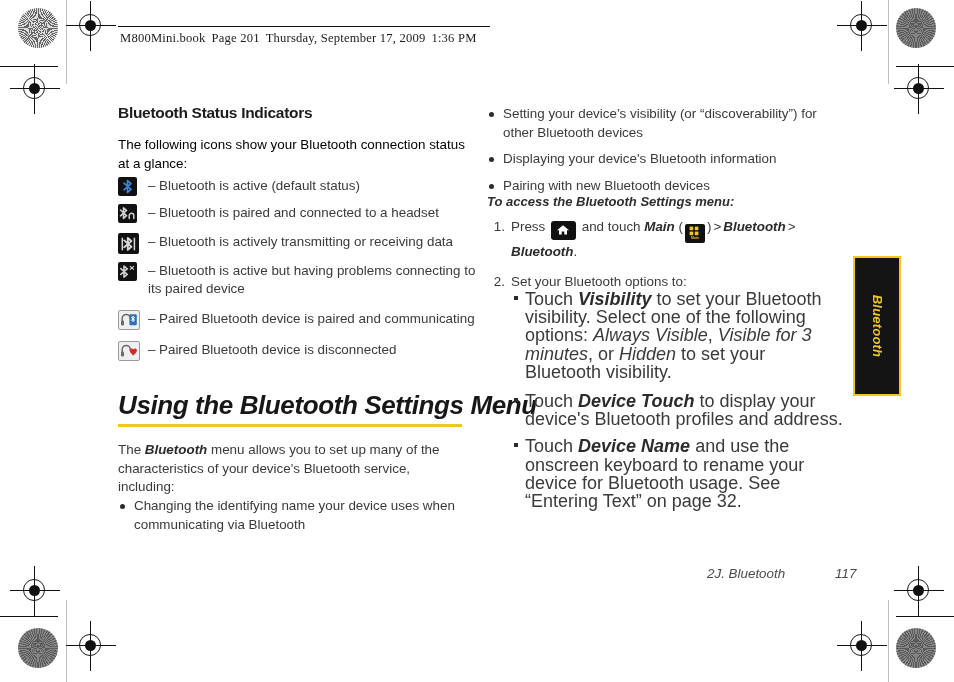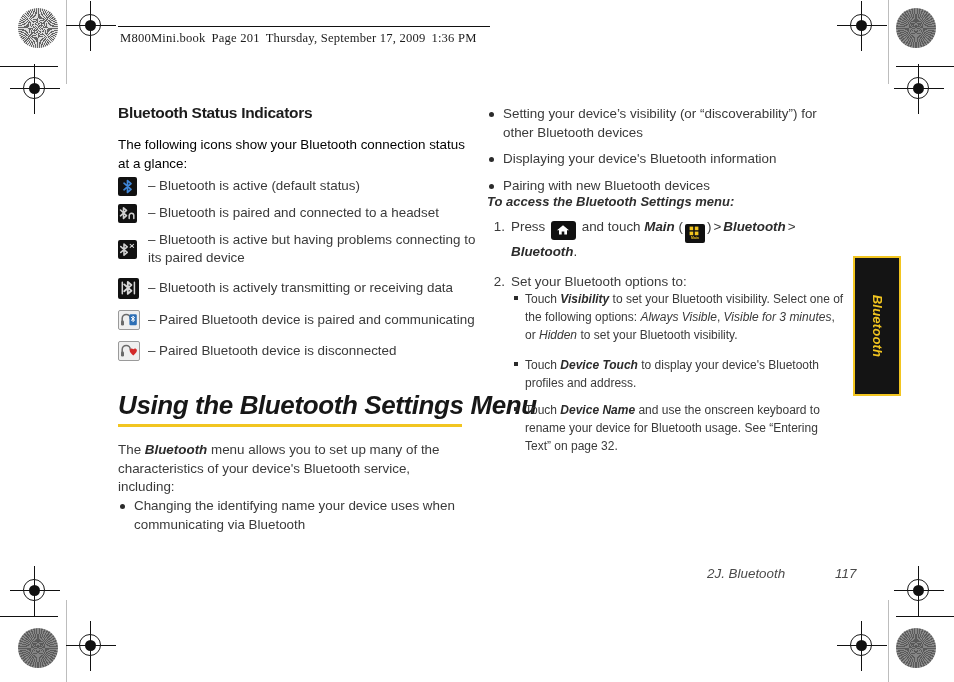--- a/index.html
+++ b/index.html
@@ -56,21 +56,21 @@
     position:absolute;left:118px;top:104px;margin:0;
     font-size:15.5px;font-weight:700;color:#1c1c1c;letter-spacing:-.3px;
   }
   p.intro{
     position:absolute;left:118px;top:136px;margin:0;width:352px;
     font-size:13.4px;line-height:18.6px;color:#000000;
   }
 
   
   .icon-list{position:absolute;left:118px;top:176px;width:362px;}
-  .icon-row{display:flex;align-items:center;margin-bottom:7px;}
+  .icon-row{display:flex;align-items:flex-start;margin-bottom:7px;}
   .icon-cell{width:30px;flex:0 0 30px;display:flex;justify-content:flex-start;padding-top:1px;}
   .icon-desc{
     font-size:13.4px;line-height:18.4px;color:#3a3a3a;padding-top:1px;
   }
   .icon-desc .dash{display:inline-block;width:11px;}
 
   
   .sbox{
     width:19px;height:19px;background:#111;border-radius:2px;
     display:flex;align-items:center;justify-content:center;position:relative;
@@ -141,21 +141,21 @@
   }
   .main-ico .mlabel{
     font-size:3.4px;color:#f2c520;line-height:3.6px;margin-top:.5px;
     font-weight:700;
   }
   .gt{display:inline-block;padding:0 2px;font-style:normal;}
 
   ul.squares{margin:7px 0 0 0;padding:0;list-style:none;}
   ul.squares li{
     position:relative;padding-left:11px;margin-bottom:9px;
-    font-size:12px;line-height:18.2px;color:#3a3a3a;
+    font-size:18px;line-height:18.2px;color:#3a3a3a;
   }
   ul.squares li:before{
     content:"";position:absolute;left:0;top:6px;
     width:4px;height:4px;background:#2b2b2b;
   }
   .sub-list{position:absolute;left:514px;top:283px;width:332px;}
 
   i.em{font-style:italic;font-weight:700;color:#2b2b2b;}
   i.emn{font-style:italic;font-weight:400;color:#3a3a3a;}
 
@@ -273,42 +273,42 @@
         <div class="sbox">
           <svg width="17" height="15" viewBox="0 0 17 15" aria-hidden="true">
             <path d="M1.5 4.0 L7.5 9.6 L4.5 12.4 L4.5 1.8 L7.5 4.4 L1.5 9.8" fill="none" stroke="#cfcfcf" stroke-width="1.6" stroke-linecap="round" stroke-linejoin="round"></path>
             <path d="M10.2 12.6 L10.2 9.6 a2.3 2.3 0 0 1 4.6 0 L14.8 12.6" fill="none" stroke="#cfcfcf" stroke-width="1.5" stroke-linecap="round"></path>
           </svg>
         </div>
       </div>
       <div class="icon-desc"><span class="dash">–</span><span>Bluetooth is paired and connected to a headset</span></div>
     </div>
 
+    <div class="icon-row" style="margin-top:9px;">
+      <div class="icon-cell">
+        <div class="sbox big">
+          <svg width="15" height="16" viewBox="0 0 15 16" aria-hidden="true">
+            <path d="M3.2 4.4 L10.4 10.8 L6.8 13.9 L6.8 2.0 L10.4 5.0 L3.2 11.2" fill="none" stroke="#d7d7d7" stroke-width="1.9" stroke-linecap="round" stroke-linejoin="round"></path>
+            <path d="M1.3 2.2 L1.3 13.8 M13.4 2.2 L13.4 13.8" stroke="#d7d7d7" stroke-width="1.5" stroke-linecap="round"></path>
+          </svg>
+        </div>
+      </div>
+      <div class="icon-desc"><span class="dash">–</span><span>Bluetooth is actively transmitting or receiving data</span></div>
+    </div>
+
     <div class="icon-row">
       <div class="icon-cell">
         <div class="sbox">
           <svg width="17" height="15" viewBox="0 0 17 15" aria-hidden="true">
             <path d="M1.8 4.6 L8.2 10.4 L5.0 13.2 L5.0 2.0 L8.2 4.8 L1.8 10.4" fill="none" stroke="#cfcfcf" stroke-width="1.6" stroke-linecap="round" stroke-linejoin="round"></path>
             <path d="M11.2 2.4 L14.6 5.4 M14.6 2.4 L11.2 5.4" stroke="#cfcfcf" stroke-width="1.1" stroke-linecap="round"></path>
           </svg>
         </div>
       </div>
       <div class="icon-desc"><span class="dash">–</span><span>Bluetooth is active but having problems connecting to its paired device</span></div>
-    </div>
-
-    <div class="icon-row" style="margin-top:9px;">
-      <div class="icon-cell">
-        <div class="sbox big">
-          <svg width="15" height="16" viewBox="0 0 15 16" aria-hidden="true">
-            <path d="M3.2 4.4 L10.4 10.8 L6.8 13.9 L6.8 2.0 L10.4 5.0 L3.2 11.2" fill="none" stroke="#d7d7d7" stroke-width="1.9" stroke-linecap="round" stroke-linejoin="round"></path>
-            <path d="M1.3 2.2 L1.3 13.8 M13.4 2.2 L13.4 13.8" stroke="#d7d7d7" stroke-width="1.5" stroke-linecap="round"></path>
-          </svg>
-        </div>
-      </div>
-      <div class="icon-desc"><span class="dash">–</span><span>Bluetooth is actively transmitting or receiving data</span></div>
     </div>
 
     <div class="icon-row" style="margin-top:10px;">
       <div class="icon-cell">
         <div class="hbox">
           <svg width="18" height="15" viewBox="0 0 18 15" aria-hidden="true">
             <path d="M2.2 10.5 L2.2 6.4 a4.0 4.0 0 0 1 8.0 0" fill="none" stroke="#6b6b6b" stroke-width="1.5" stroke-linecap="round"></path>
             <rect x="1.0" y="8.6" width="3.0" height="5.0" rx="1.3" fill="#6b6b6b"></rect>
             <rect x="9.4" y="2.2" width="7.4" height="11.0" rx="1.2" fill="#2d6fb5"></rect>
             <path d="M11.4 5.4 L14.6 8.1 L12.9 9.6 L12.9 4.2 L14.6 5.6 L11.4 8.3" fill="none" stroke="#ffffff" stroke-width="1.0" stroke-linecap="round" stroke-linejoin="round"></path>

